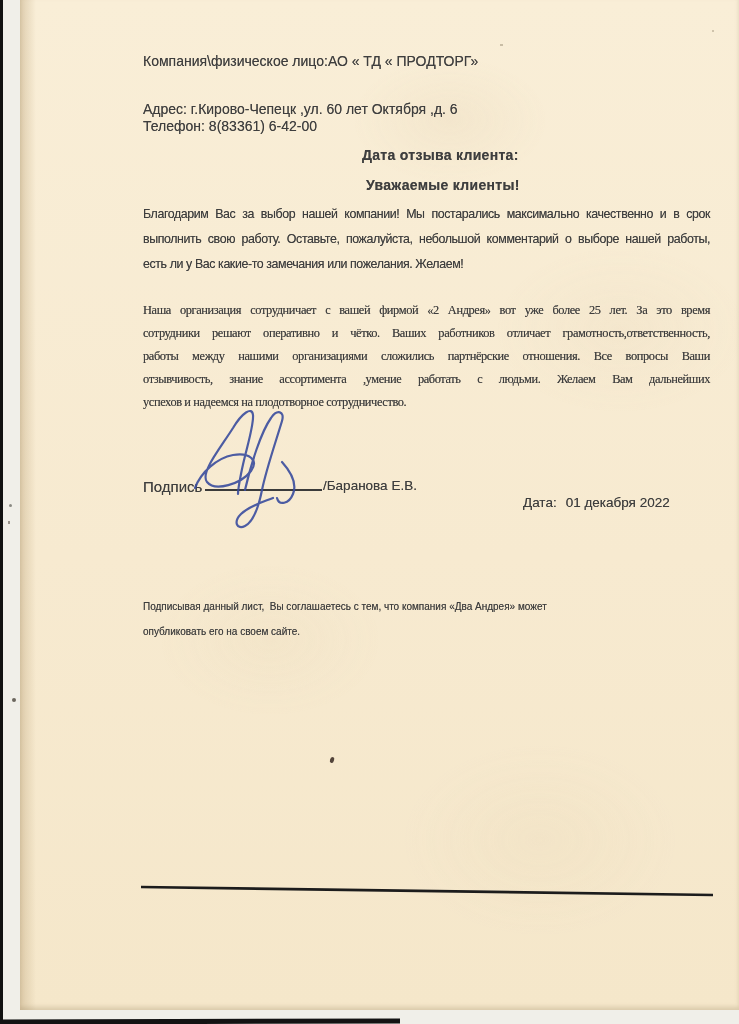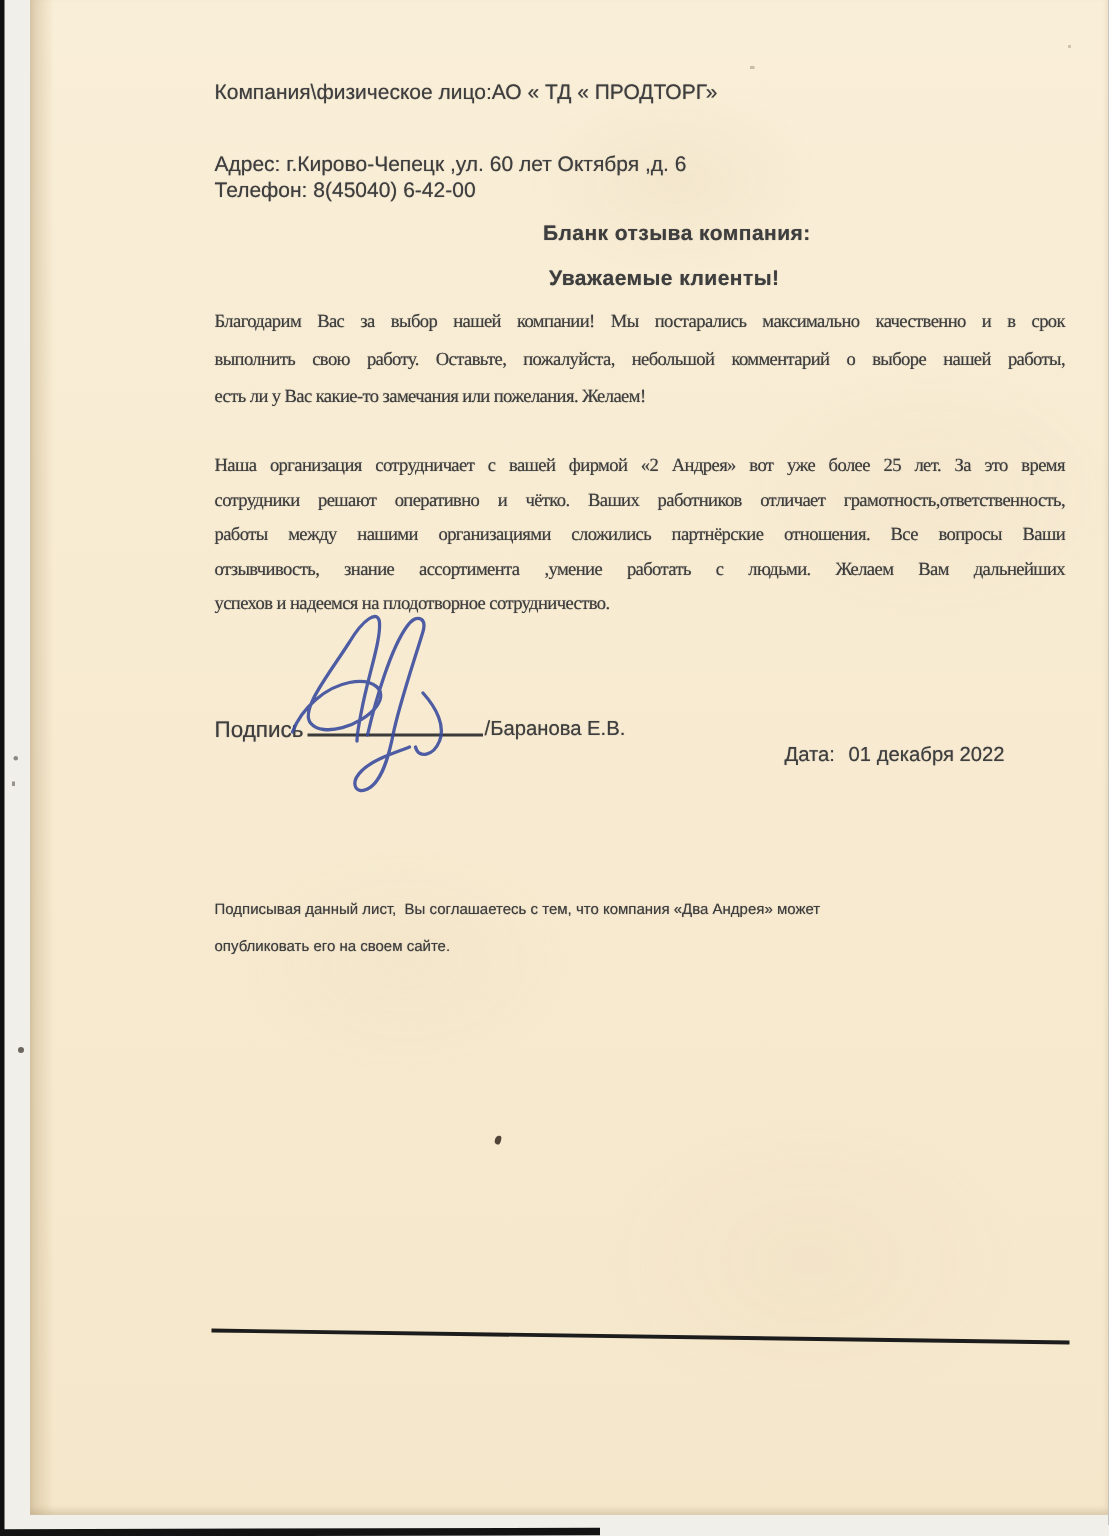--- a/index.html
+++ b/index.html
@@ -24,21 +24,21 @@
       radial-gradient(180px 120px at 600px 330px, rgba(222,203,170,.18), transparent 70%),
       radial-gradient(160px 110px at 250px 640px, rgba(224,206,172,.18), transparent 70%),
       radial-gradient(200px 140px at 520px 840px, rgba(221,202,168,.16), transparent 70%);
   }
   .txt{color:var(--color-ink,#3e3e3e);text-shadow:0 0 .6px rgba(62,62,62,.65);}
   .hline{position:absolute;left:143px;font-size:14px;line-height:18px;white-space:pre;}
   .heading{position:absolute;font-size:14px;font-weight:700;letter-spacing:.3px;white-space:pre;}
   .para{position:absolute;left:143px;width:567px;}
   .jl{font-size:12.4px;letter-spacing:-0.4px;text-align:justify;text-align-last:justify;}
   .jl.last{text-align:justify;text-align-last:left;white-space:pre;}
-  .p1 .jl{line-height:25px;font-family:Liberation Serif, serif;}
+  .p1 .jl{line-height:25px;}
   .p2 .jl{line-height:23px;font-family:Liberation Serif, serif;}
   .sig-label{position:absolute;left:143px;top:478px;font-size:15px;white-space:pre;}
   .sig-underline{position:absolute;left:205px;top:489px;width:117px;height:2px;background:#3b3b3b;}
   .sig-name{position:absolute;left:323px;top:478px;font-size:13.5px;white-space:pre;}
   .date-row{position:absolute;left:508px;top:480px;font-size:13.5px;white-space:pre;}
   .date-row .val{margin-left:9px;}
   .consent{position:absolute;left:143px;top:594px;width:590px;}
   .consent div{font-size:10px;line-height:25px;white-space:pre;}
   .sig-svg{position:absolute;left:155px;top:402px;width:190px;height:135px;}
   .rule-svg{position:absolute;left:135px;top:878px;width:590px;height:24px;}
@@ -54,23 +54,23 @@
 <body>
 
 <div id="page">
   <div class="scan-white"></div>
   <div class="paper"></div>
   <div class="texture"></div>
   <div class="black-bottom"></div>
 
   <div class="hline txt" style="top:52px">Компания\физическое лицо:АО « ТД « ПРОДТОРГ»</div>
   <div class="hline txt" style="top:100px">Адрес: г.Кирово-Чепецк ,ул. 60 лет Октября ,д. 6</div>
-  <div class="hline txt" style="top:117px">Телефон: 8(45040) 6-42-00</div>
+  <div class="hline txt" style="top:117px">Телефон: 8(83361) 6-42-00</div>
 
-  <div class="heading txt" style="left:362px;top:147px">Бланк отзыва компания:</div>
+  <div class="heading txt" style="left:362px;top:147px">Дата отзыва клиента:</div>
   <div class="heading txt" style="left:366px;top:177px">Уважаемые клиенты!</div>
 
   <div class="para p1" style="top:202px">
     <div class="jl txt">Благодарим Вас за выбор нашей компании! Мы постарались максимально качественно и в срок</div>
     <div class="jl txt">выполнить свою работу. Оставьте, пожалуйста, небольшой комментарий о выборе нашей работы,</div>
     <div class="jl last txt">есть ли у Вас какие-то замечания или пожелания. Желаем!</div>
   </div>
 
   <div class="para p2" style="top:299px">
     <div class="jl txt">Наша организация  сотрудничает с вашей фирмой «2 Андрея» вот  уже более 25 лет. За это время</div>

